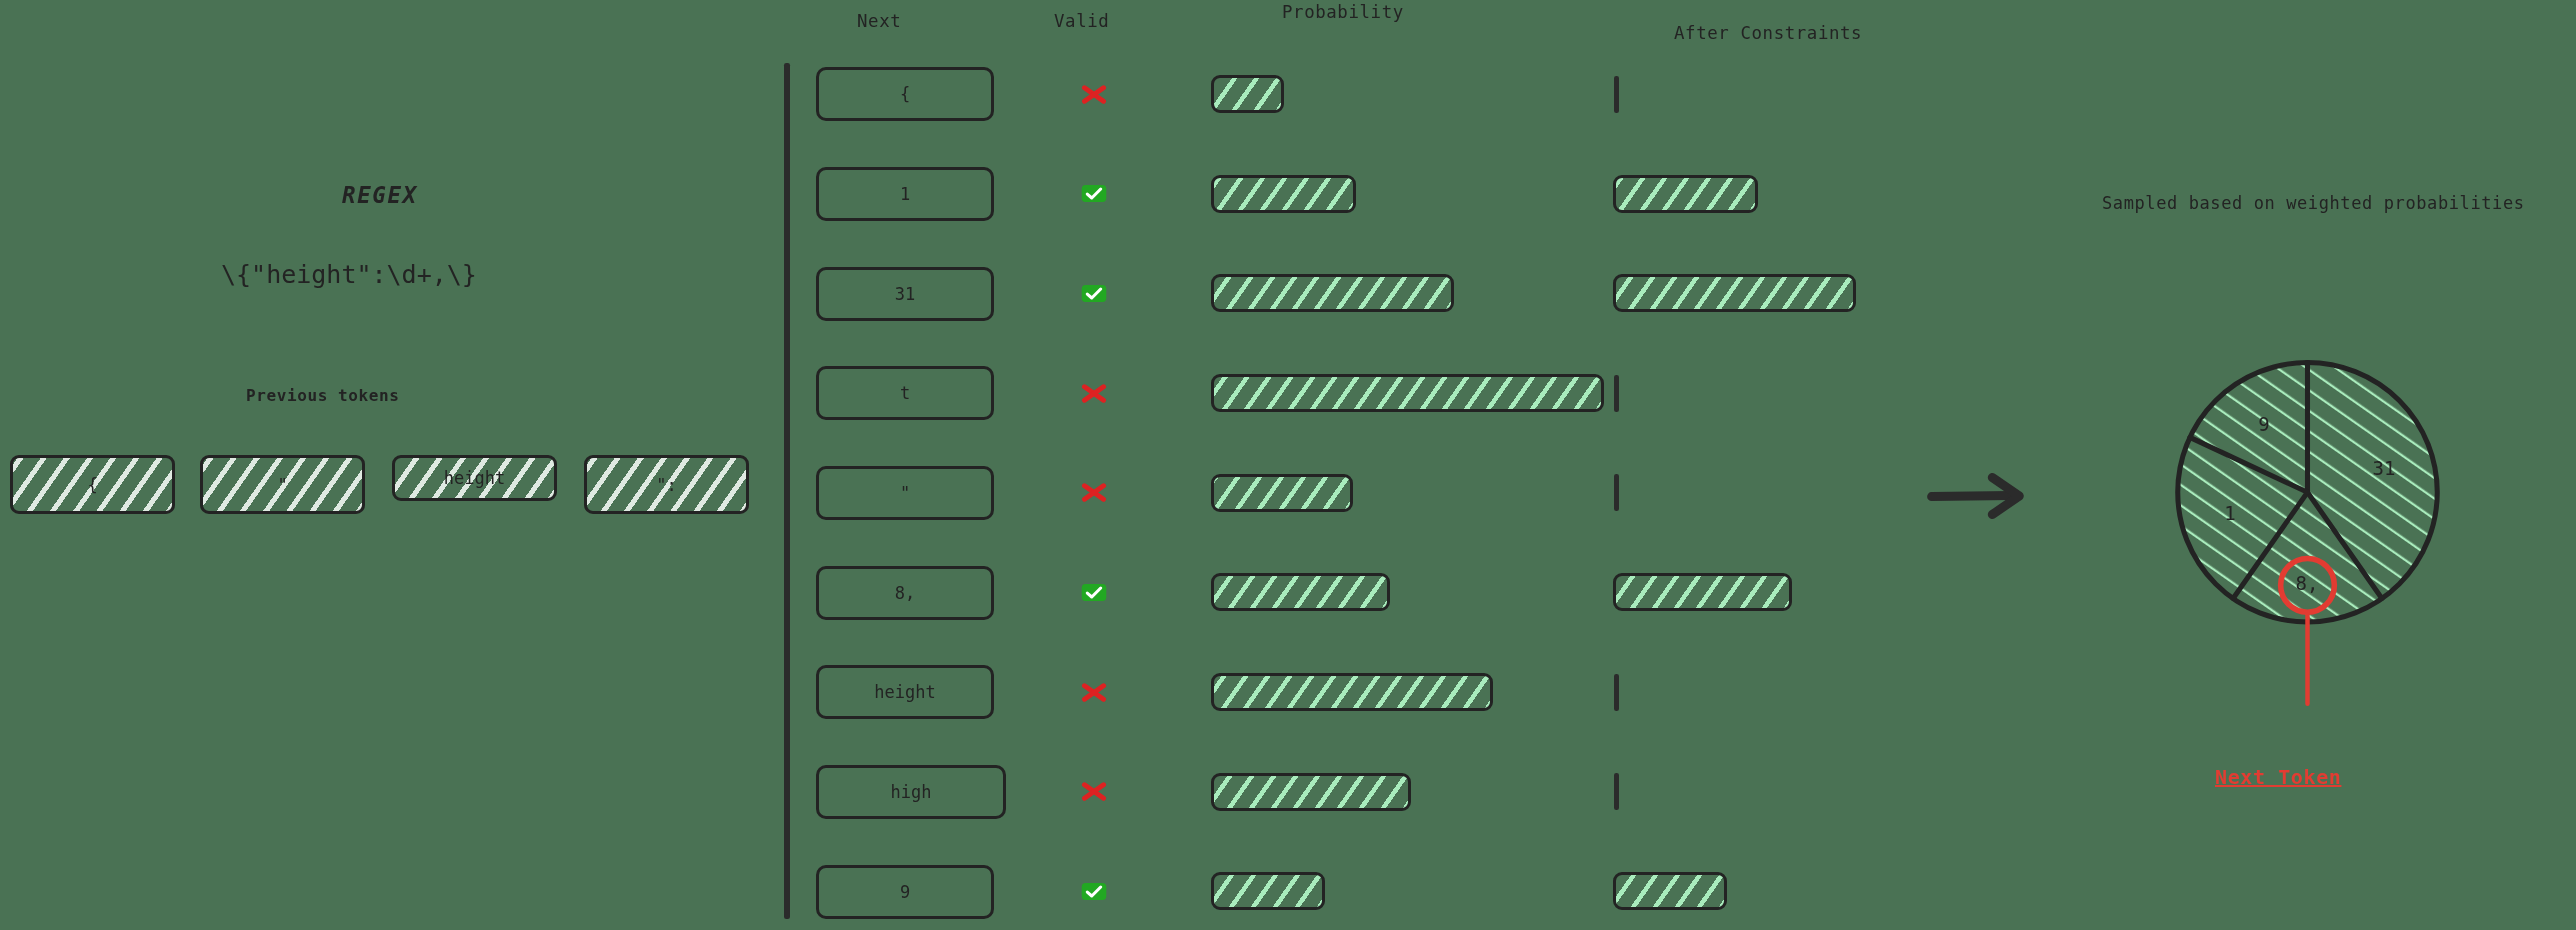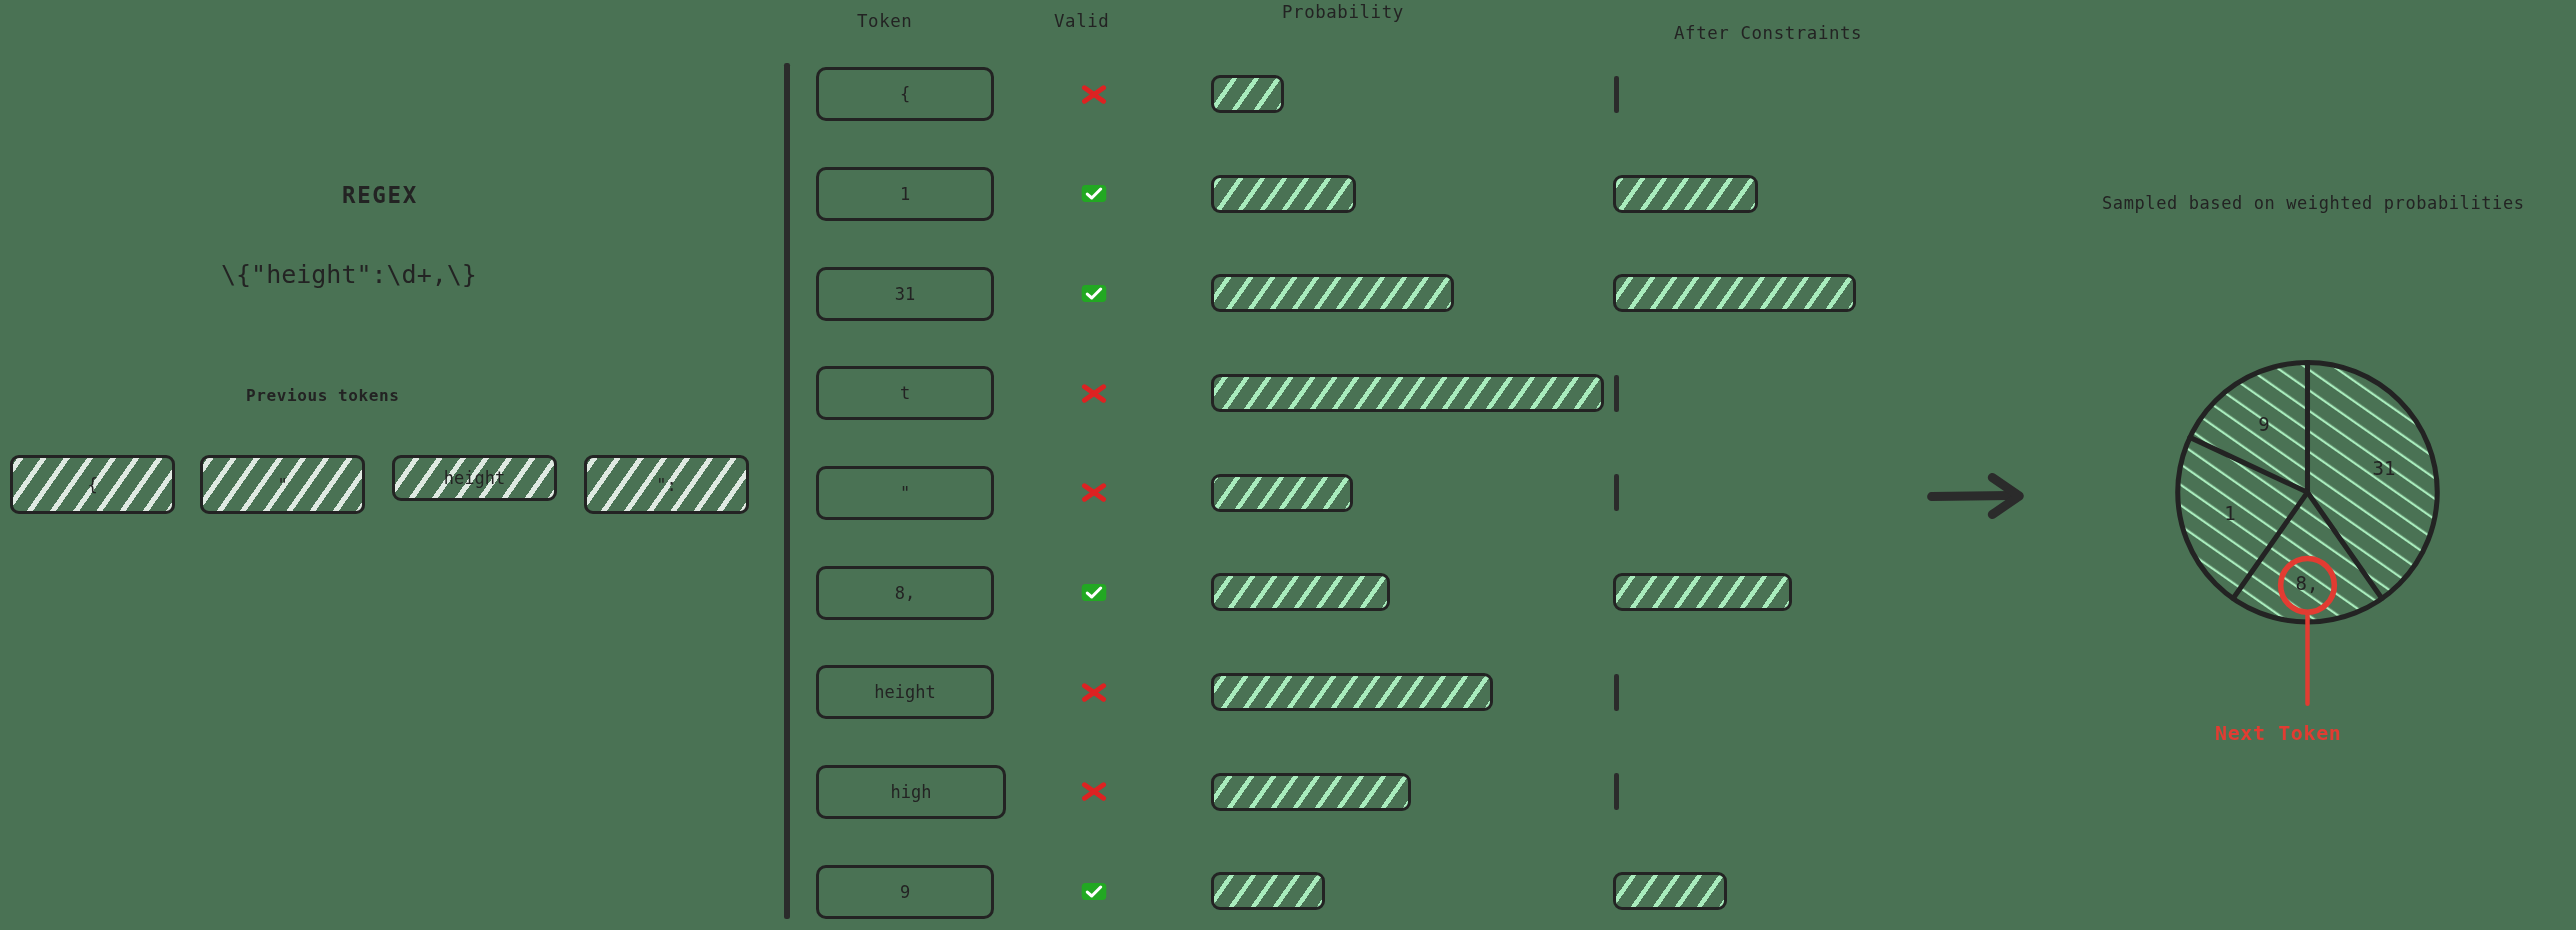--- a/index.html
+++ b/index.html
@@ -82,42 +82,42 @@
   }
   .pieLbl{
     position:absolute;font-size:19px;color:#232323;
     font-family:"DejaVu Sans Mono", monospace;
     transform:translate(-50%,-50%);
   }
 </style>
 </head>
 <body>
 
-<div class="abs lbl" id="regex-title" style="left:342px;top:182px;">REGEX</div>
+<div class="abs lbl" id="regex-title" style="left:342px;top:182px;font-style:italic;">REGEX</div>
 
 <div class="abs lbl" id="regex-value" style="left:221px;top:260px;">\{"height":\d+,\}</div>
 
 <div class="abs lbl" id="prev-title" style="left:246px;top:386px;">Previous tokens</div>
 
 <div class="hbox gray" style="left:10px;top:455px;width:165px;height:59px;">
   <span class="txt">{</span>
 </div>
 <div class="hbox gray" style="left:200px;top:455px;width:165px;height:59px;">
   <span class="txt">"</span>
 </div>
 <div class="hbox gray" style="left:392px;top:455px;width:165px;height:46px;">
   <span class="txt">height</span>
 </div>
 <div class="hbox gray" style="left:584px;top:455px;width:165px;height:59px;">
   <span class="txt">":</span>
 </div>
 
 <div id="divider" style="left:784px;top:63px;width:5.6px;height:856px;"></div>
 
-<div class="abs lbl colhead" style="left:857px;top:11.2px;">Token</div>
+<div class="abs lbl colhead" style="left:857px;top:11.2px;">Next</div>
 <div class="abs lbl colhead" style="left:1054px;top:11.2px;">Valid</div>
 <div class="abs lbl colhead" style="left:1282px;top:2px;">Probability</div>
 <div class="abs lbl colhead" style="left:1674px;top:23px;">After Constraints</div>
 
 <div id="table-body">
     <div class="pill" style="left: 816px; top: 67px; width: 178px; height: 54px;">
       <span>{</span>
     </div>
     <svg class="vmark" viewBox="0 0 46 34" style="left: 1081px; top: 85px;">
       <path d="M6 5 L40 29" stroke="#dd2222" stroke-width="9" stroke-linecap="round" fill="none"></path>
@@ -215,14 +215,14 @@
       <circle cx="240" cy="240" r="232" fill="url(#pieHatch)"></circle>
       <circle cx="240" cy="240" r="232" fill="none" stroke="#232323" stroke-width="9"></circle>
       <line x1="240" y1="240" x2="240" y2="8" stroke="#232323" stroke-width="9" stroke-linecap="round"></line>
       <line x1="240" y1="240" x2="373.0697332334427" y2="430.0432742750461" stroke="#232323" stroke-width="9" stroke-linecap="round"></line>
       <line x1="240" y1="240" x2="106.93026676655737" y2="430.04327427504614" stroke="#232323" stroke-width="9" stroke-linecap="round"></line>
       <line x1="240" y1="240" x2="29.736593407497196" y2="141.95256327615778" stroke="#232323" stroke-width="9" stroke-linecap="round"></line>
       <circle cx="240" cy="406.4" r="48" fill="none" stroke="#e23c32" stroke-width="10"></circle>
       <line x1="240" y1="454.4" x2="240" y2="618" stroke="#e23c32" stroke-width="8" stroke-linecap="round"></line>
     </svg><div class="pieLbl" style="left: 211px; top: 110px;">31</div><div class="pieLbl" style="left: 134px; top: 225px;">8,</div><div class="pieLbl" style="left: 57px; top: 155px;">1</div><div class="pieLbl" style="left: 91px; top: 66px;">9</div></div>
 
-<div class="abs" id="next-token-label" style="left:2215px;top:721px;">Next Token</div>
+<div class="abs" id="next-token-label" style="left:2215px;top:765px;text-decoration:underline;">Next Token</div>
 
 
 </body></html>

